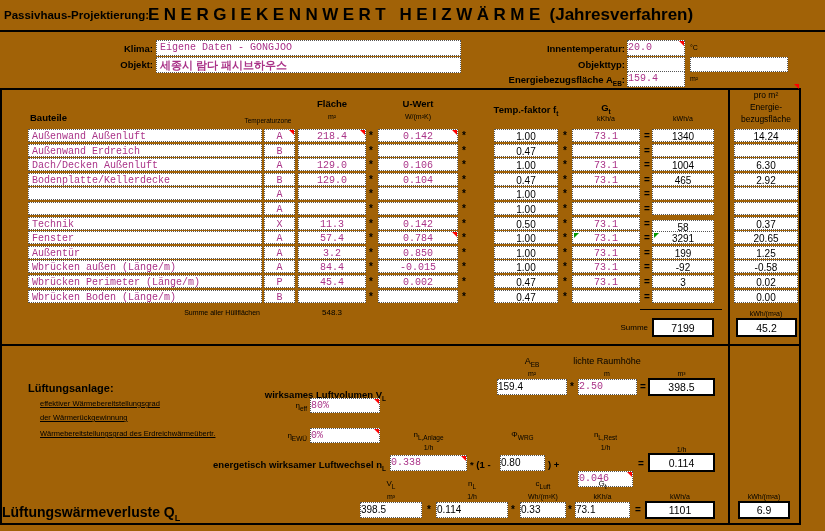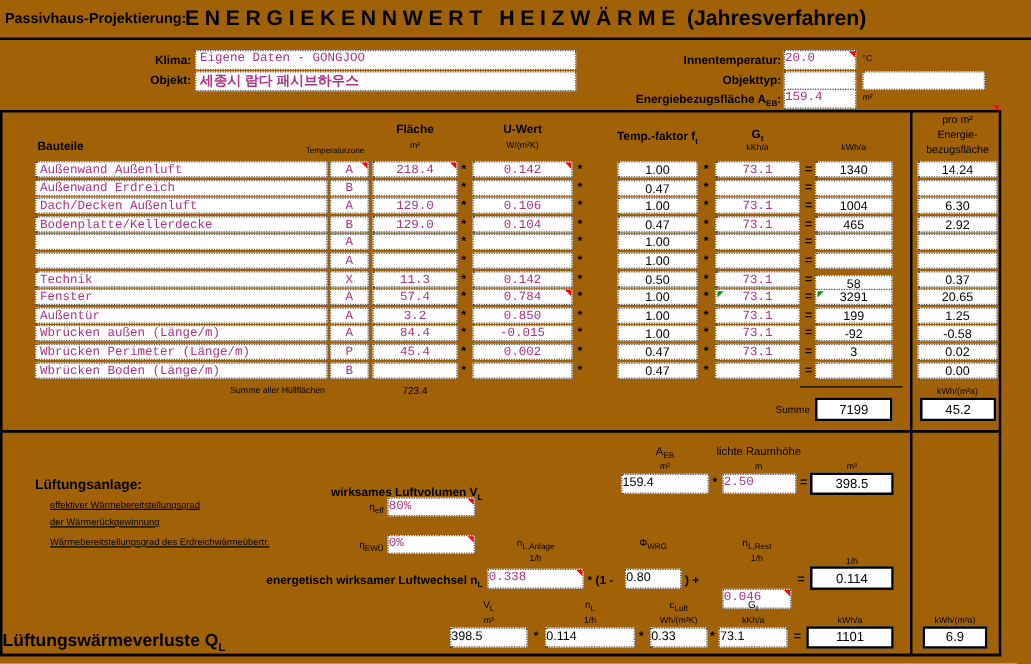--- a/index.html
+++ b/index.html
@@ -226,21 +226,21 @@
       <div class="cell mono" style="left: 572px; top: 290px; width: 68px;"></div>
       <div class="cell" style="left: 652px; top: 290px; width: 62px;"></div>
       <div class="cell" style="left: 734px; top: 290px; width: 64px;">0.00</div>
       <div class="op" style="left: 369px; top: 291px;">*</div>
       <div class="op" style="left: 462px; top: 291px;">*</div>
       <div class="op" style="left: 563px; top: 291px;">*</div>
       <div class="op" style="left: 644px; top: 291px;">=</div>
     </div>
 
   <div class="abs right" style="left:100px;top:309px;width:160px;font-size:7px;">Summe aller Hüllflächen</div>
-  <div class="abs center" style="left:298px;top:308px;width:68px;font-size:8px;">723.4</div>
+  <div class="abs center" style="left:298px;top:308px;width:68px;font-size:8px;">548.3</div>
   <div class="line" style="left:640px;top:309px;width:82px;height:1px;"></div>
   <div class="abs lbl-xs center" style="left:734px;top:310px;width:64px;">kWh/(m²a)</div>
 
   <div class="abs right" style="left:598px;top:323px;width:50px;font-size:8px;text-align:right;">Summe</div>
   <div class="solidbox" style="left:652px;top:318px;width:62px;height:19px;line-height:16px;">7199</div>
   <div class="solidbox" style="left:736px;top:318px;width:61px;height:19px;line-height:16px;">45.2</div>
 
   <div class="abs center" style="left:497px;top:356px;width:70px;font-size:9px;">
     <span>A</span><sub>EB</sub></div>
   <div class="abs center" style="left:568px;top:356px;width:78px;font-size:9px;">lichte Raumhöhe</div>

